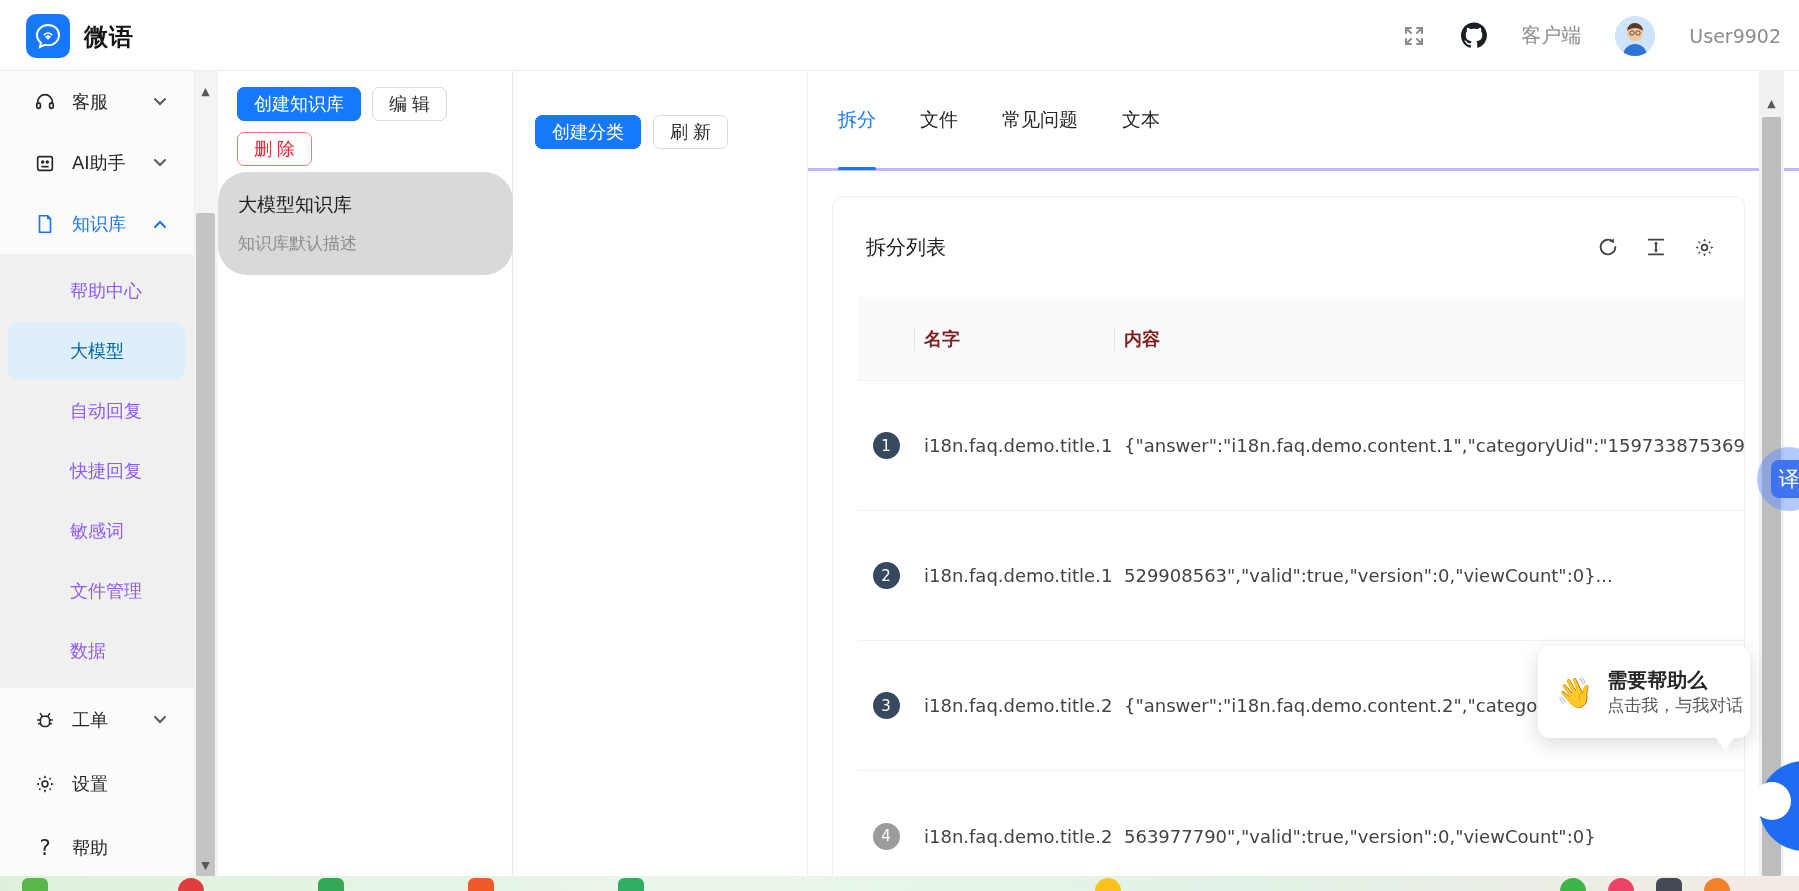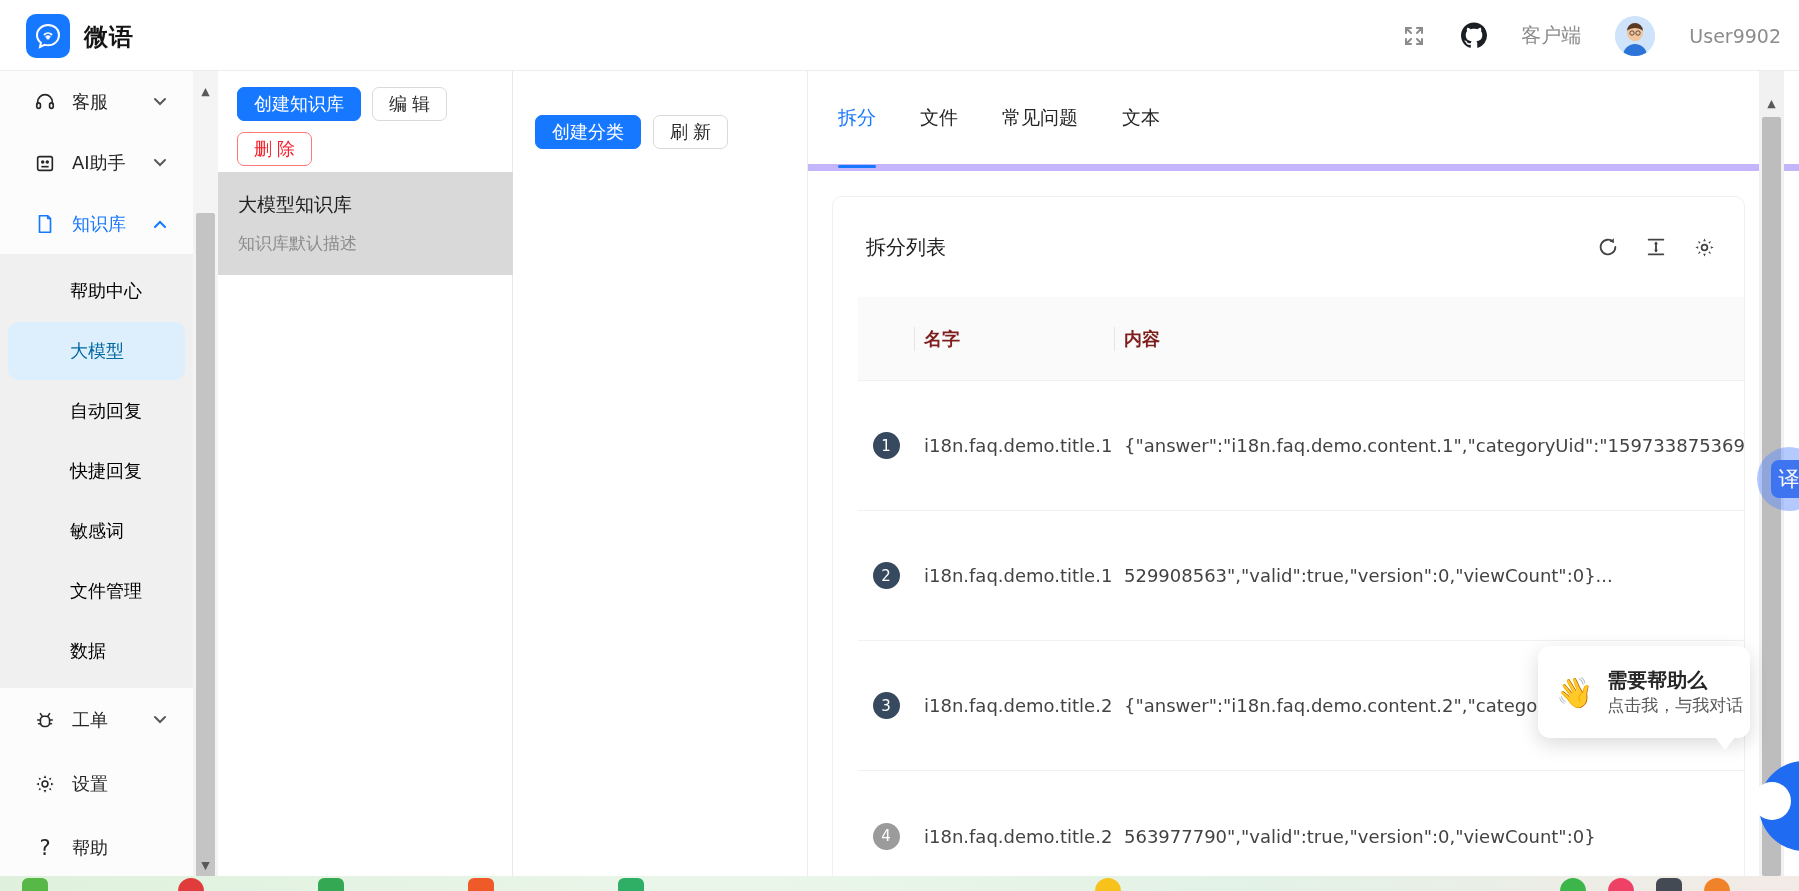--- a/index.html
+++ b/index.html
@@ -16,49 +16,49 @@
   .client-label { font-size:20px; color:#8c8c8c; }
   .avatar { width:40px; height:40px; border-radius:50%; background:#cfe4fa; overflow:hidden; }
   .username { font-size:19px; color:#8c8c8c; }
 
   
   .sidebar { position:absolute; left:0; top:71px; width:193px; height:820px; background:#fcfcfc; z-index:5; }
   .side-item { height:61px; display:flex; align-items:center; padding-left:34px; gap:16px; font-size:18px; color:#262626; cursor:pointer; }
   .side-item .chev { margin-left:auto; margin-right:26px; }
   .side-item.active { color:#1677ff; }
   .submenu { background:#f0f0f0; padding:6px 0; }
-  .sub-item { height:58px; margin:2px 8px; display:flex; align-items:center; padding-left:62px; font-size:18px; color:#000000; cursor:pointer; border-radius:10px; }
+  .sub-item { height:58px; margin:2px 8px; display:flex; align-items:center; padding-left:62px; font-size:18px; color:#8b5cf6; cursor:pointer; border-radius:10px; }
   .sub-item.selected { background:#ddeefc; color:#0369a1; }
 
   
   .vscroll { position:absolute; top:71px; width:25px; height:820px; background:#f4f4f4; z-index:6; }
   .vscroll-left { left:193px; }
   .vscroll-right { left:1759px; background:#f1f1f1; }
   .scroll-arrow { position:absolute; left:0; width:25px; height:16px; display:flex; align-items:center; justify-content:center; font-size:11px; color:#595959; }
   .thumb { position:absolute; left:3px; width:19px; background:#c4c4c4; border-radius:2px; }
 
   
   .col2 { position:absolute; left:218px; top:71px; width:295px; height:820px; background:#fff; border-right:1px solid #e9e9e9; z-index:5; }
   .btn { display:inline-flex; align-items:center; justify-content:center; height:34px; padding:0 16px; font-size:18px; border-radius:7px; border:1px solid #d9d9d9; background:#fff; color:#262626; cursor:pointer; }
   .btn-primary { background:#1677ff; border-color:#1677ff; color:#fff; }
   .btn-danger { background:#fff; border-color:#ff7875; color:#f5222d; }
   .col2-toolbar { padding:16px 0 0 19px; display:flex; flex-wrap:wrap; gap:11px; width:250px; }
-  .kb-item { position:absolute; left:0; top:101px; width:295px; height:103px; background:#d9d9d9; padding:20px 0 0 20px; cursor:pointer; }
+  .kb-item { position:absolute; left:0; top:101px; width:295px; height:103px; background:#d9d9d9; padding:20px 0 0 20px; cursor:pointer;border-radius:29px; }
   .kb-title { font-size:19px; color:#1f1f1f; }
   .kb-desc { font-size:17px; color:#8c8c8c; margin-top:14px; }
 
   
   .col3 { position:absolute; left:513px; top:71px; width:295px; height:820px; background:#fff; border-right:1px solid #ededed; z-index:5; }
   .col3-body { position:absolute; left:0; top:117px; width:294px; height:703px; background:#f6f6f6; }
   .col3-toolbar { position:absolute; left:22px; top:44px; display:flex; gap:12px; }
   .cat-item { position:absolute; left:0; top:0; width:294px; height:50px; background:#fff; display:flex; align-items:center; padding-left:64px; font-size:19px; color:#262626; cursor:pointer; }
 
   
   .main { position:absolute; left:808px; top:71px; width:991px; height:820px; background:#fff; }
-  .tabbar { position:absolute; left:0; top:0; width:991px; height:100px; border-bottom:7px solid #c4b5fd; display:flex; align-items:center; padding-left:30px; gap:44px; }
+  .tabbar { position:absolute; left:0; top:0; width:991px; height:100px; border-bottom:3px solid #c4b5fd; display:flex; align-items:center; padding-left:30px; gap:44px; }
   .tab { position:relative; font-size:19px; color:#262626; cursor:pointer; height:100px; display:flex; align-items:center; }
   .tab.active { color:#1677ff; }
   .tab.active::after { content:""; position:absolute; left:0; right:0; bottom:0; height:3px; background:#1677ff; border-radius:2px; }
 
   .card { position:absolute; left:24px; top:125px; width:913px; height:700px; background:#fff; border:1px solid #f0f0f0; border-radius:10px; overflow:hidden; }
   .card-head { height:100px; display:flex; align-items:center; padding:0 28px 0 33px; }
   .card-title { font-size:20px; color:#1f1f1f; }
   .card-actions { margin-left:auto; display:flex; gap:24px; }
   .action-ic { width:24px; height:24px; cursor:pointer; display:flex; align-items:center; justify-content:center; }
 

